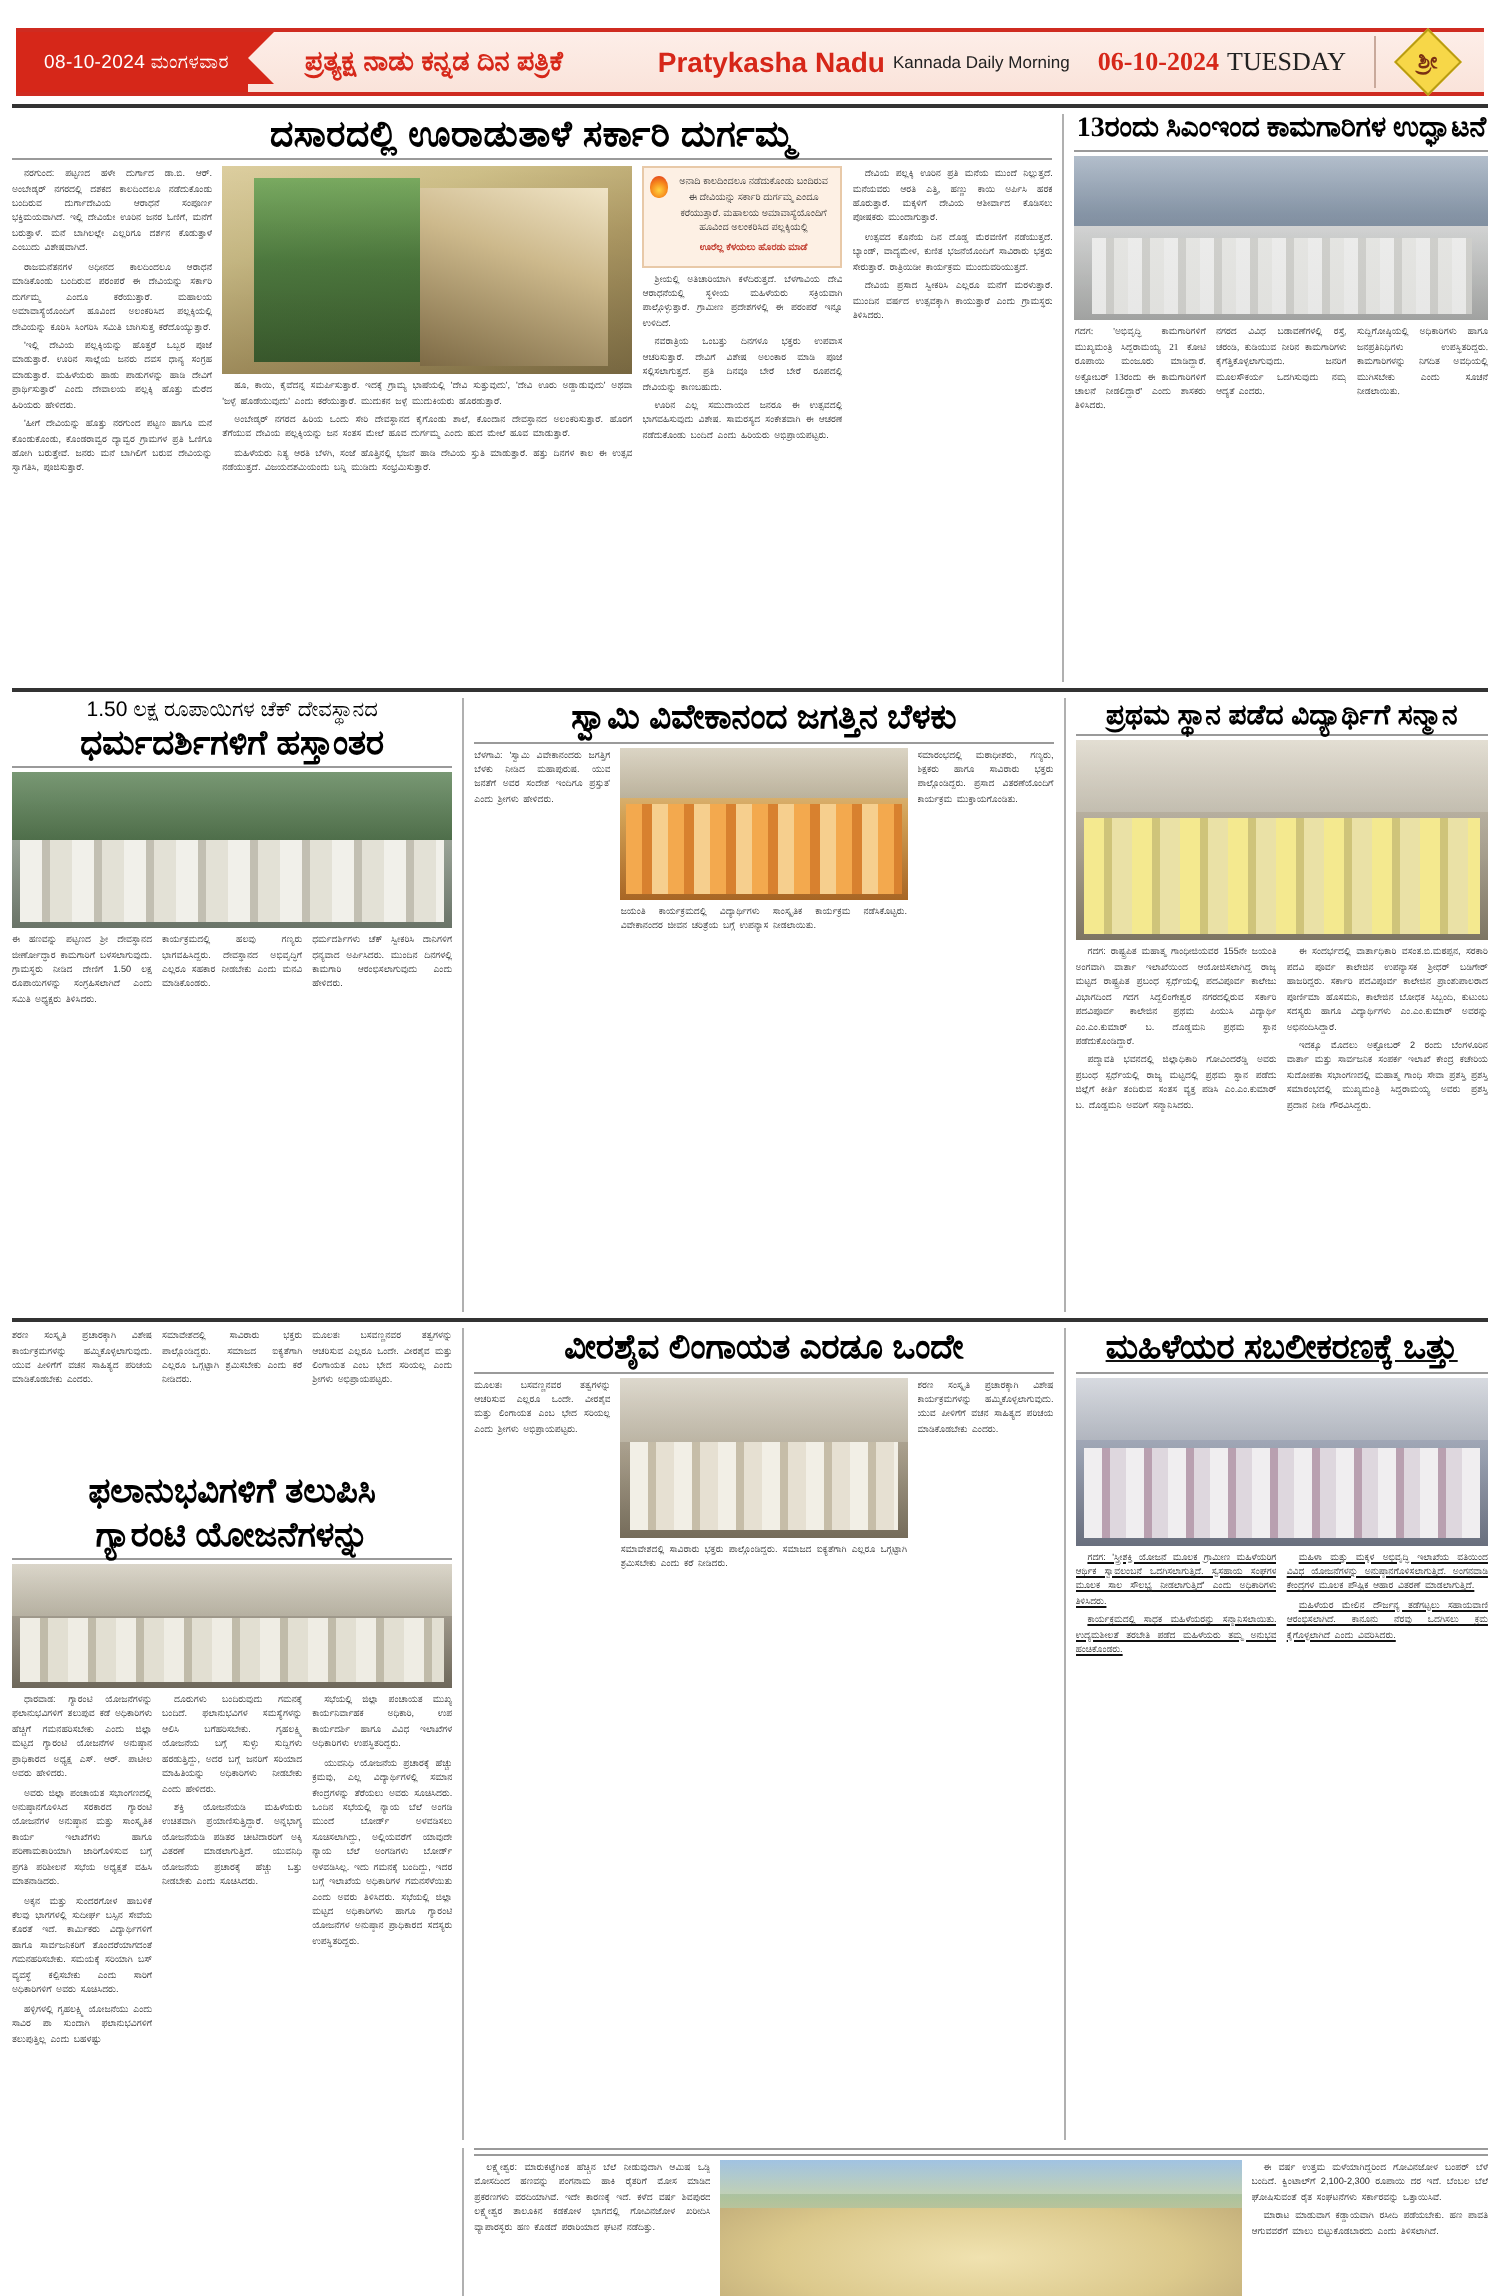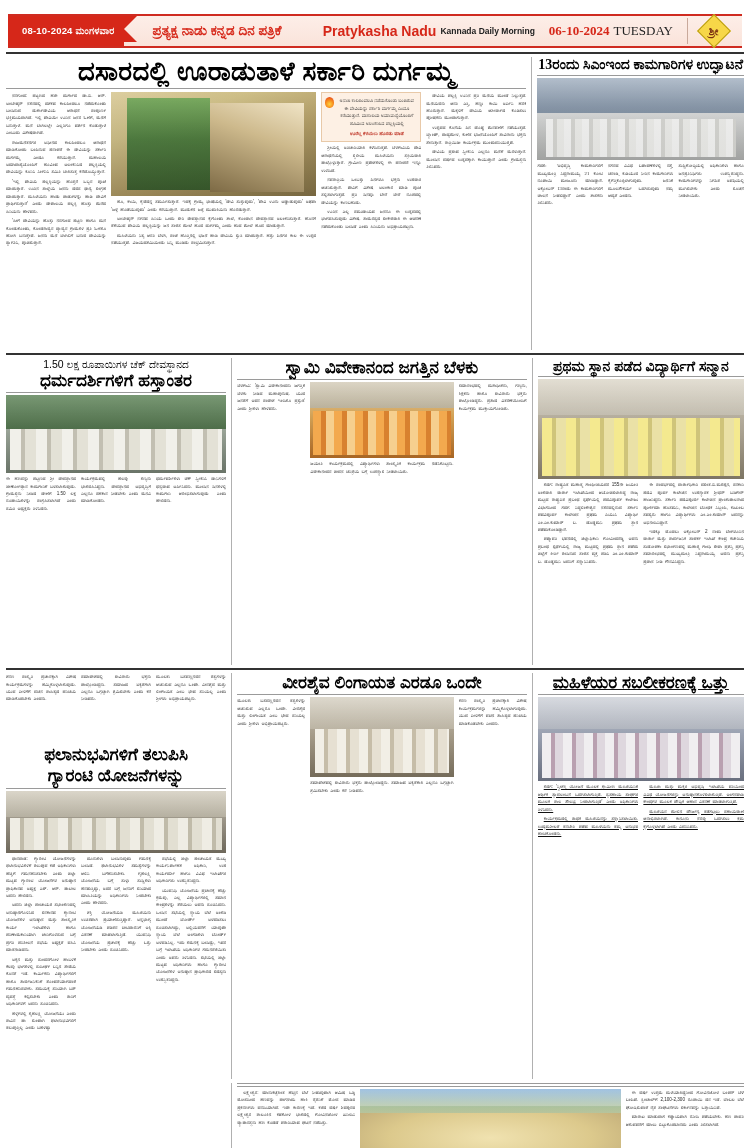--- a/index.html
+++ b/index.html
@@ -17,48 +17,48 @@
   .masthead{
     height:30px;margin:14px 2px 4px 2px;
     background:linear-gradient(180deg,#fdeee8 0%,#fae3da 100%);
     border-top:2px solid #c8past;
     position:relative;display:flex;align-items:center;
   }
   .masthead{border-top:2px solid #cf2b20;border-bottom:2px solid #cf2b20;}
   .mh-date-tab{
     background:#d62719;color:#fff;height:100%;
     display:flex;align-items:center;padding:0 10px 0 14px;
-    font-size:9.5px;font-weight:bold;letter-spacing:.2px;white-space:nowrap;
+    font-size:9.5px;font-weight:normal;letter-spacing:.2px;white-space:nowrap;
     position:relative;
   }
   .mh-date-tab:after{
     content:"";position:absolute;right:-13px;top:0;width:0;height:0;
     border-top:13px solid #d62719;border-bottom:13px solid #d62719;
     border-right:13px solid transparent;
   }
   .mh-kan-title{
     flex:0 0 auto;padding:0 16px 0 28px;color:#d62719;
     font-size:13.5px;font-weight:bold;white-space:nowrap;
   }
   .mh-spacer{flex:1 1 auto;}
   .mh-eng{color:#d62719;font-size:14px;font-weight:bold;white-space:nowrap;}
-  .mh-eng-sub{color:#222;font-size:8.5px;font-weight:bold;margin-left:4px;white-space:nowrap;}
+  .mh-eng-sub{color:#222;font-size:8.5px;font-weight:normal;margin-left:4px;white-space:nowrap;}
   .mh-date2{color:#d62719;font-size:13px;font-weight:bold;margin-left:14px;font-family:"Liberation Serif",serif;white-space:nowrap;}
   .mh-day{color:#222;font-size:13px;margin-left:4px;font-family:"Liberation Serif",serif;white-space:nowrap;}
   .mh-divider{width:1px;height:26px;background:#c9a99b;margin:0 14px;}
   .mh-logo{
     width:22px;height:22px;background:#f7d748;border:1px solid #b99c12;
     transform:rotate(45deg);margin-right:16px;
     display:flex;align-items:center;justify-content:center;
   }
   .mh-logo span{transform:rotate(-45deg);font-size:11px;font-weight:bold;color:#7a2f12;}
 
   
   .hl-main{
-    font-size:26px;font-weight:bold;text-align:center;letter-spacing:.3px;
+    font-size:18px;font-weight:bold;text-align:center;letter-spacing:.3px;
     line-height:1.12;color:#000;
   }
   .hl-2{font-size:17px;font-weight:bold;text-align:center;line-height:1.14;color:#000;}
   .hl-3{font-size:14px;font-weight:bold;text-align:center;line-height:1.16;color:#000;}
   .hl-kicker{font-size:10.5px;font-weight:normal;text-align:center;line-height:1.2;color:#000;}
 
   .rule{height:1px;background:#9a9a9a;width:100%;}
   .rule-thick{height:2px;background:#333;width:100%;}
   .vrule{width:1px;background:#b0b0b0;align-self:stretch;}
 

